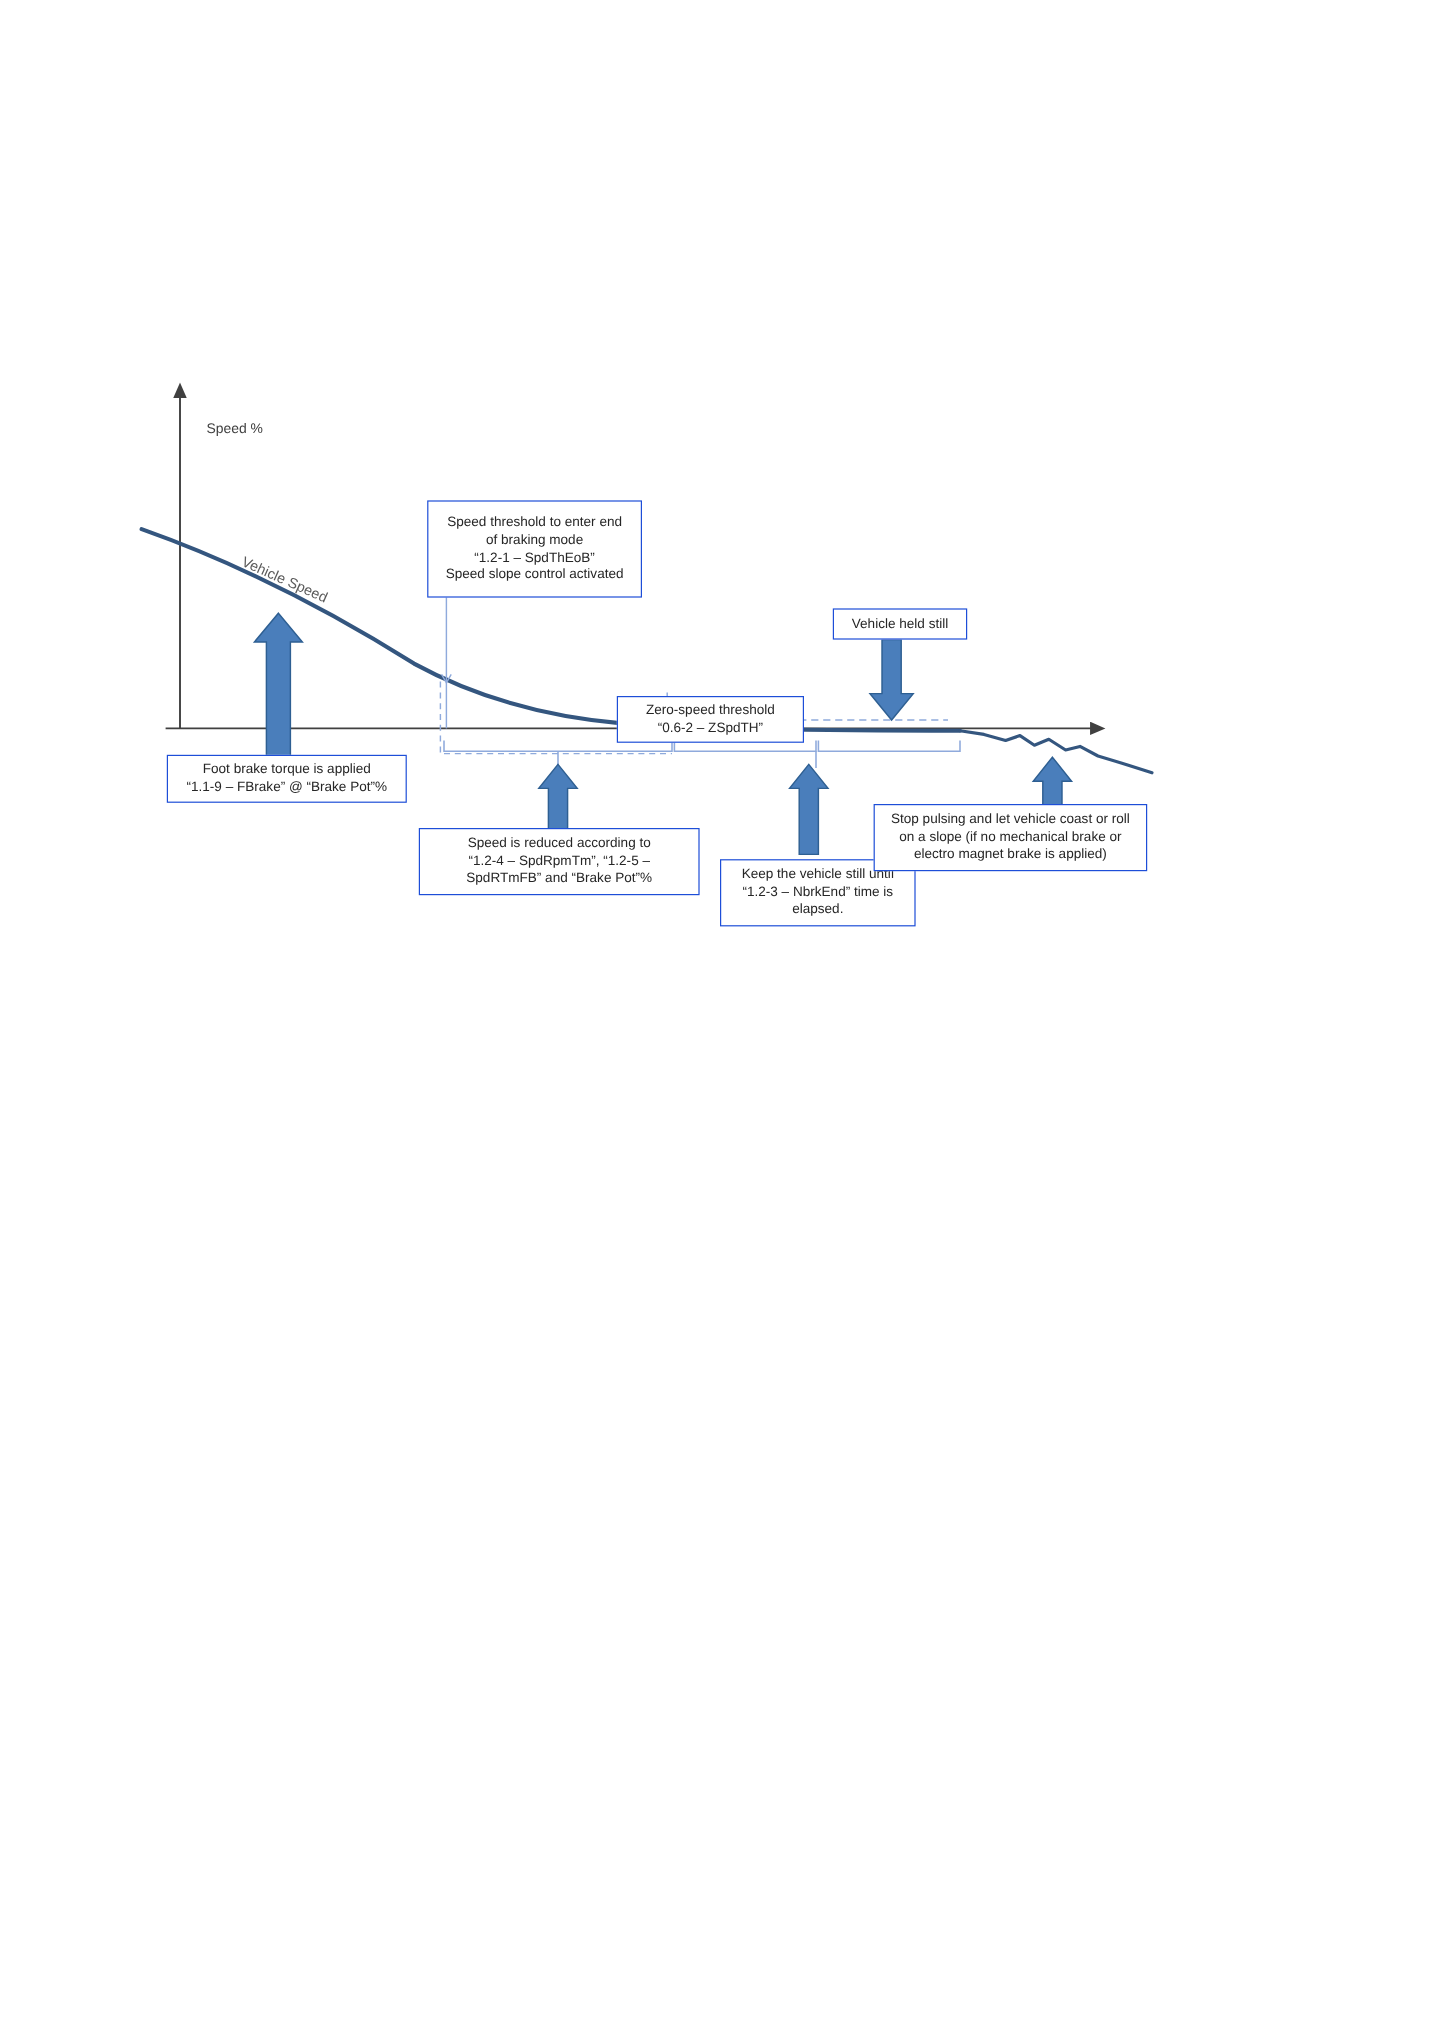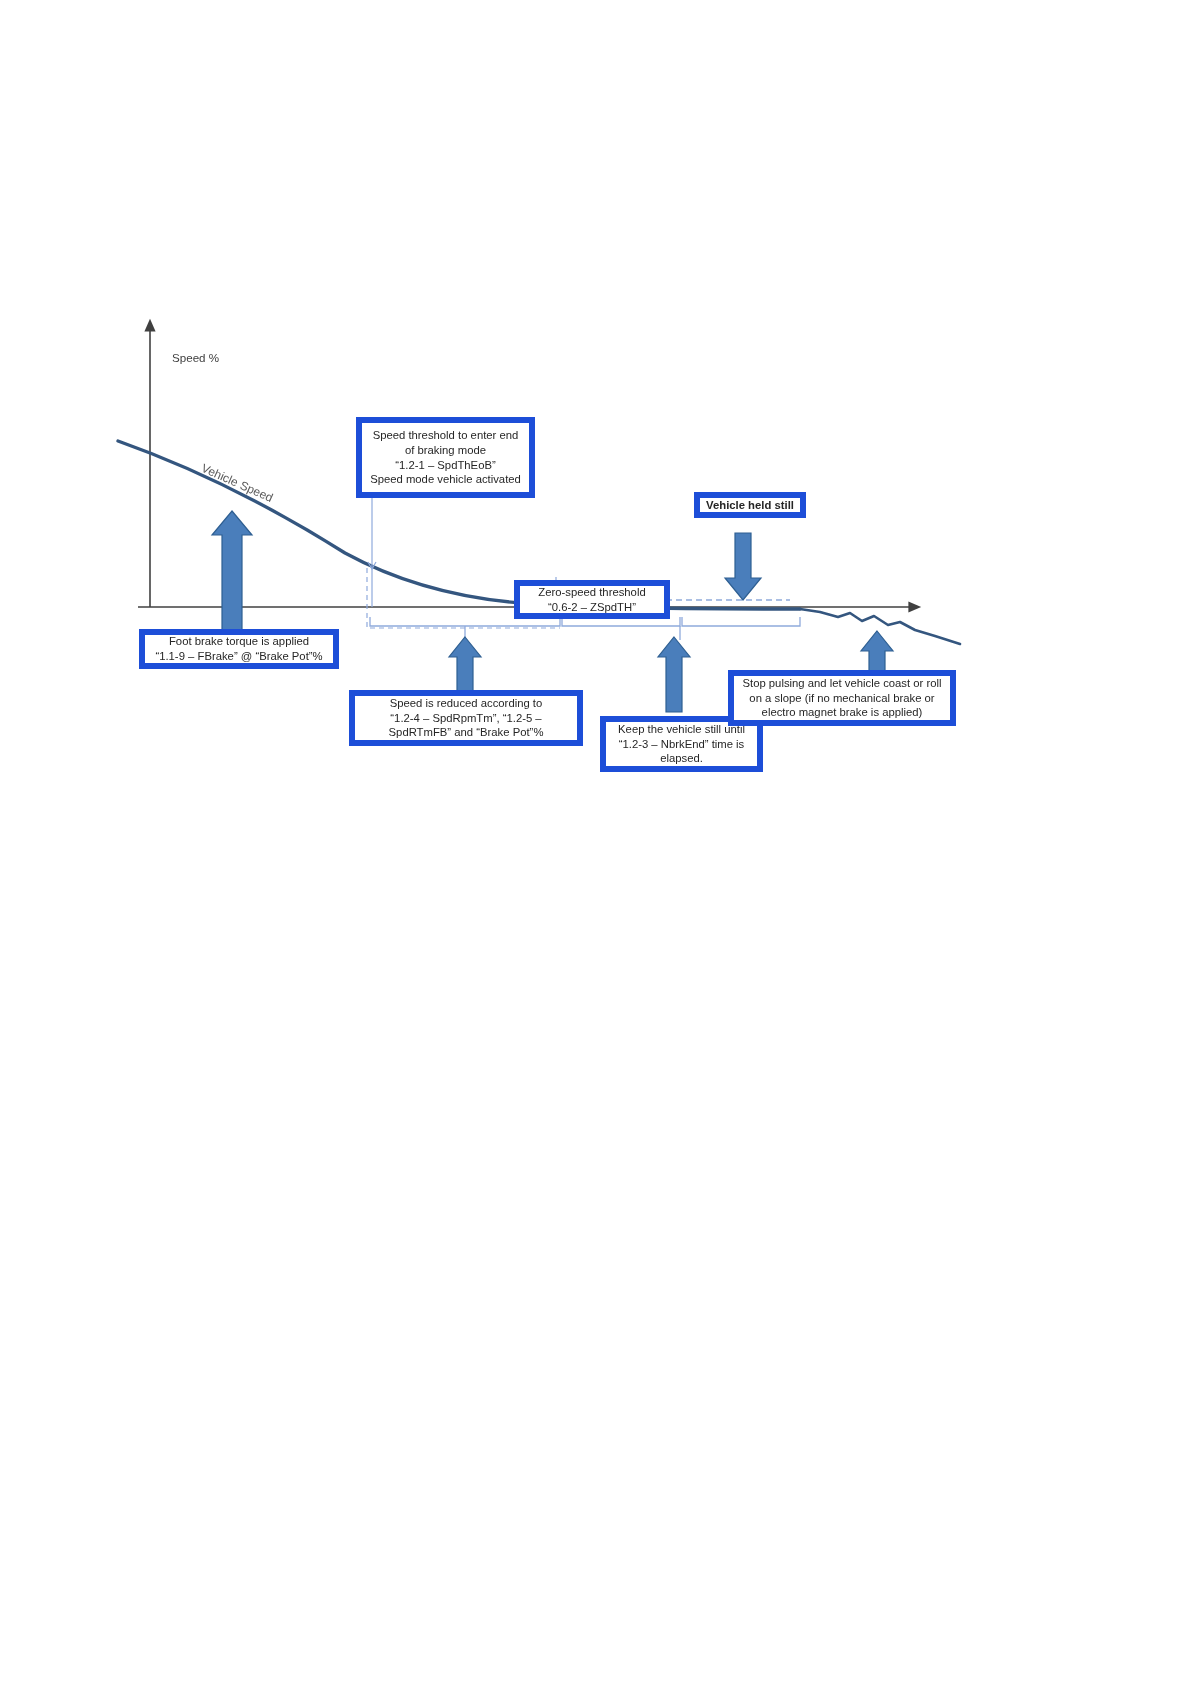--- a/index.html
+++ b/index.html
@@ -1,19 +1,19 @@
 <!DOCTYPE html>
 <html><head>
 <meta charset="utf-8">
 <style>
   html,body{margin:0;padding:0;background:#ffffff;}
   body{width:1191px;height:1684px;position:relative;font-family:"Liberation Sans",sans-serif;color:#2b2b2b;}
   #stage{position:absolute;left:0;top:0;width:1191px;height:1684px;overflow:hidden;}
   svg.layer{position:absolute;left:0;top:0;width:1191px;height:1684px;}
-  .tbox{position:absolute;box-sizing:border-box;border:6px solid #1d4ed8;background:#ffffff;
+  .tbox{position:absolute;box-sizing:border-box;border:1px solid #1d4ed8;background:#ffffff;
         font-size:11.3px;line-height:14.6px;color:#262626;text-align:center;
         display:flex;align-items:center;justify-content:center;padding:3px 5px;}
   .axis-label{position:absolute;font-size:11.6px;color:#404040;}
   .curve-label{position:absolute;font-size:12px;color:#5a5a5a;transform-origin:left top;}
 </style>
 </head>
 <body>
 
 <div id="stage">
 
@@ -70,32 +70,32 @@
 
   <div class="axis-label" style="left:172px;top:351px;">Speed %</div>
 
   <div class="curve-label" style="left:205px;top:461px;transform:rotate(24deg);">Vehicle Speed</div>
 
   <div class="tbox" style="left:356px;top:417px;width:179px;height:81px;">
     <div>
       <div>Speed threshold to enter end</div>
       <div>of braking mode</div>
       <div>“1.2-1 – SpdThEoB”</div>
-      <div>Speed mode vehicle activated</div>
+      <div>Speed slope control activated</div>
     </div>
   </div>
 
   <div class="tbox" style="left:514px;top:536px;width:156px;height:39px;margin-top:44px;">
     <div>
       <div>Zero-speed threshold</div>
       <div>“0.6-2 – ZSpdTH”</div>
     </div>
   </div>
 
-  <div class="tbox" style="left:694px;top:492px;width:112px;height:26px;font-weight:bold;">
+  <div class="tbox" style="left:694px;top:507px;width:112px;height:26px;">
     <div>Vehicle held still</div>
   </div>
 
   <div class="tbox" style="left:139px;top:629px;width:200px;height:40px;">
     <div>
       <div>Foot brake torque is applied</div>
       <div>“1.1-9 – FBrake” @ “Brake Pot”%</div>
     </div>
   </div>
 

